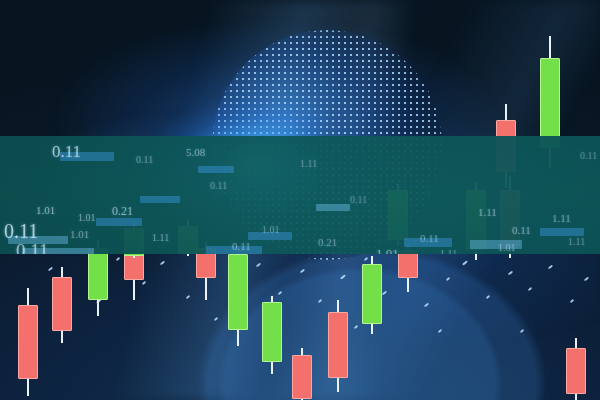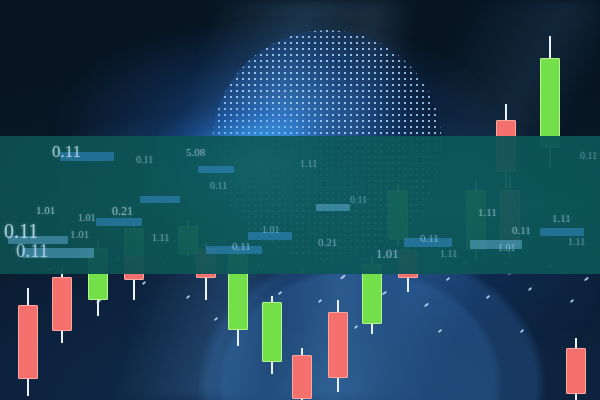--- a/index.html
+++ b/index.html
@@ -107,21 +107,21 @@
   }
   .candle.down .body {
     background: #f4706c;
     border: 1.5px solid #fba7a2;
   }
 
   
   #band {
     position: absolute;
     left: 0; right: 0;
-    top: 136px; height: 138px;
+    top: 136px; height: 118px;
     overflow: hidden;
     background: linear-gradient(180deg, rgba(13,86,88,0.93) 0%, rgba(15,92,92,0.90) 50%, rgba(13,84,86,0.93) 100%);
     mix-blend-mode: normal;
   }
   #band .tint {
     position: absolute; inset: 0;
     background: linear-gradient(90deg, rgba(10,70,72,0.55) 0%, rgba(12,96,98,0.25) 45%, rgba(10,80,84,0.5) 100%);
   }
   #band .num {
     position: absolute;

